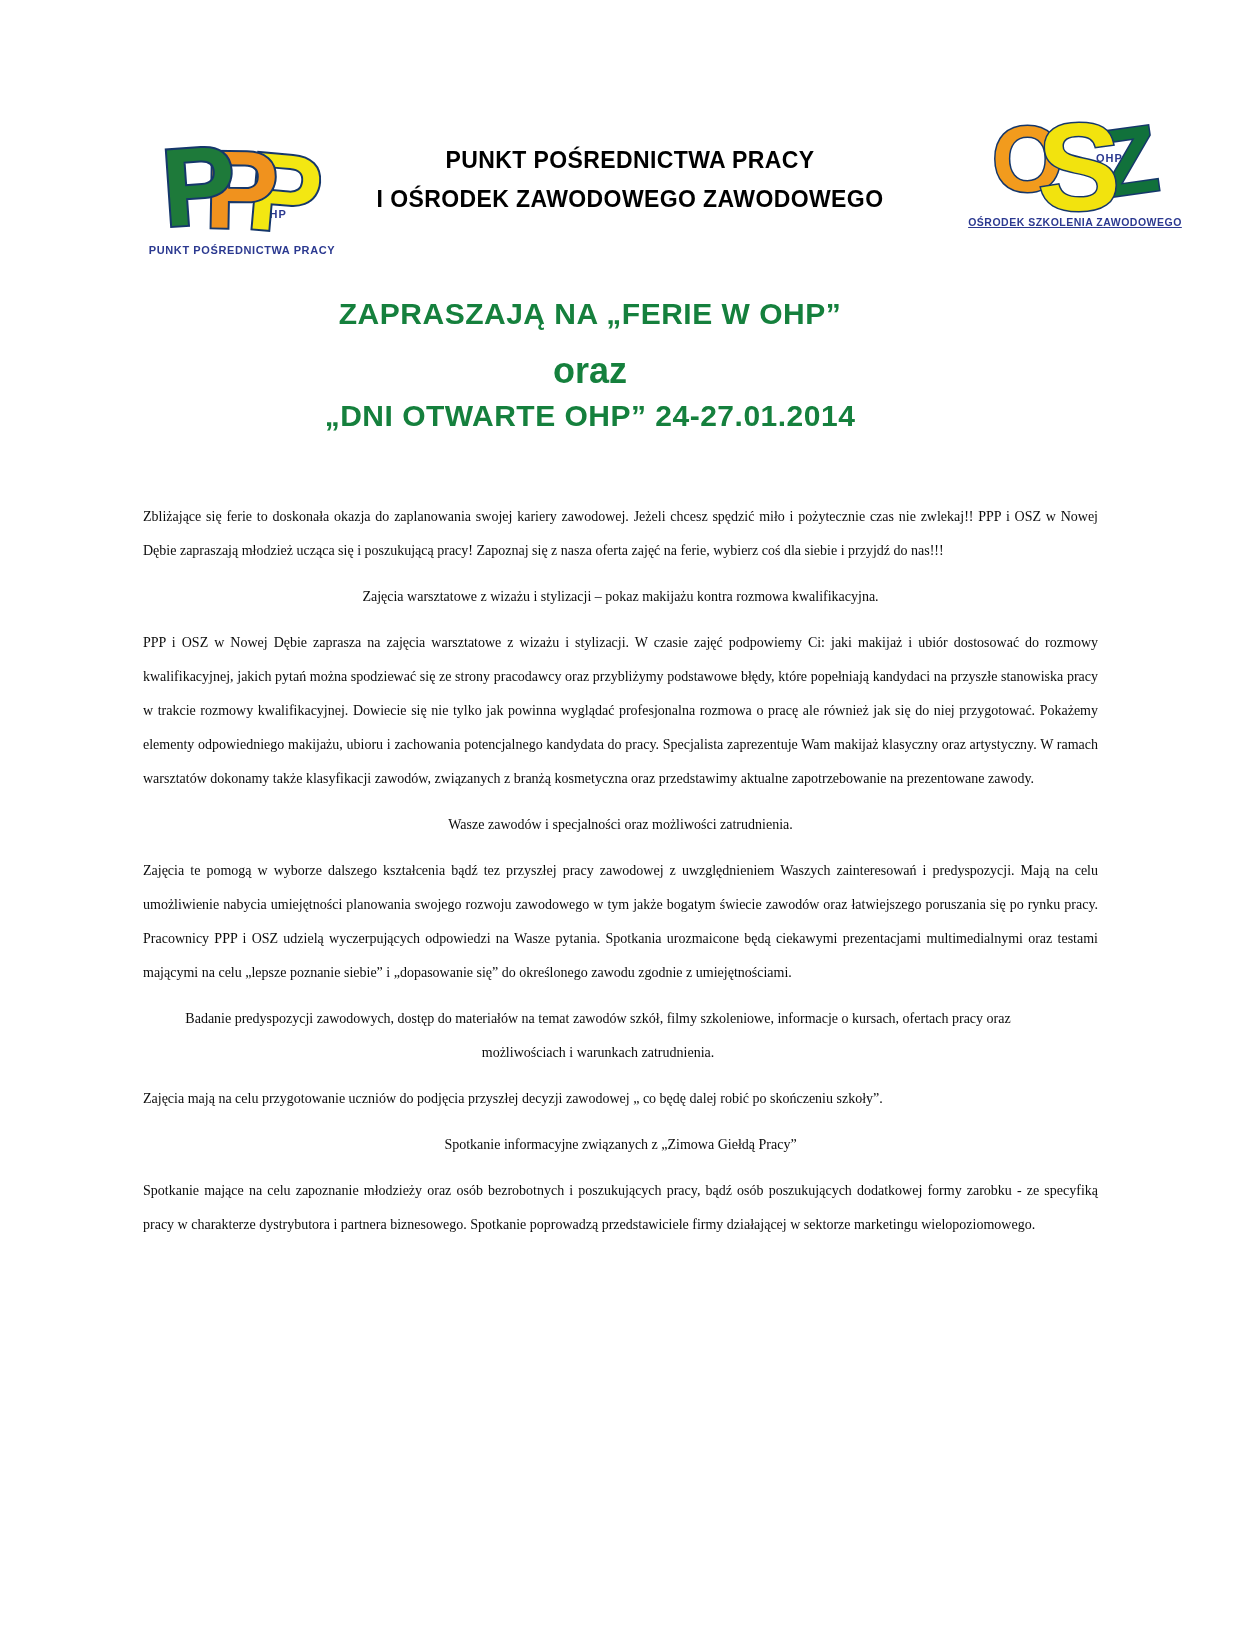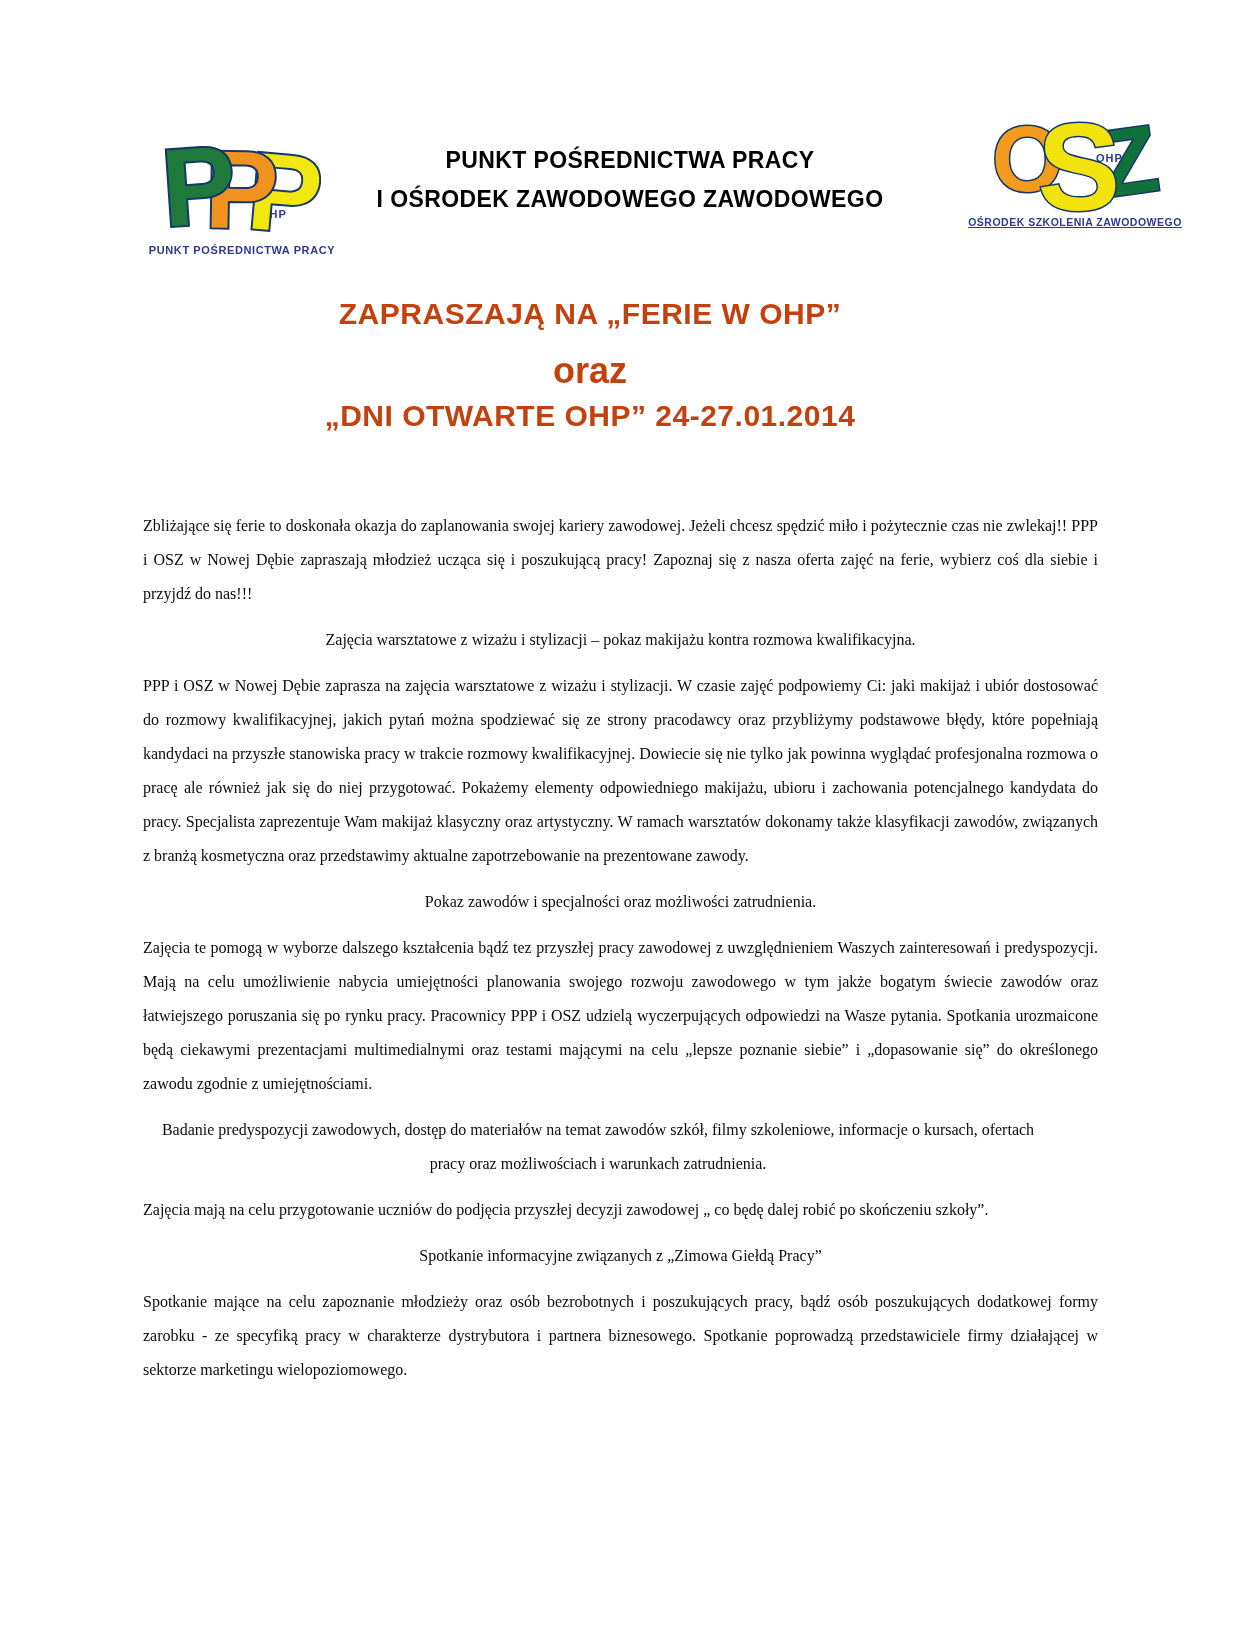--- a/index.html
+++ b/index.html
@@ -33,29 +33,29 @@
   }
   .osz-letters .l0{font-size:92px;transform:translateY(-6px);position:relative;z-index:2;}
   .osz-letters .l1{font-size:124px;margin-left:-26px;transform:translateY(2px);position:relative;z-index:3;}
   .osz-letters .l2{font-size:95px;margin-left:-20px;transform:rotate(-8deg) translateY(-4px);position:relative;z-index:1;}
   .osz-ohp{position:absolute;left:130px;top:38px;font:bold 11px "Liberation Sans",sans-serif;letter-spacing:1px;z-index:4;}
   .osz-caption{position:absolute;left:0;top:102px;width:100%;
     font:bold 10.5px "Liberation Sans",sans-serif;letter-spacing:0.5px;white-space:nowrap;}
 
   
   .title-block{position:absolute;left:0;top:297px;width:1180px;text-align:center;
-    font-family:"Liberation Sans",sans-serif;font-weight:bold;color:#c2410c;}
+    font-family:"Liberation Sans",sans-serif;font-weight:bold;color:#15803d;}
   .t-big{font-size:30px;line-height:34px;letter-spacing:0.5px;}
   .t-mid{font-size:36px;line-height:34px;margin-top:23px;}
   .t-big2{margin-top:11px;}
 
   
   .main{position:absolute;left:143px;top:500px;width:955px;
     font-size:21px;line-height:34px;text-align:justify;}
-  .main p,.main h2{margin:9px 0 12px 0;padding:0;font-size:16px;line-height:34px;}
+  .main p,.main h2{margin:0 0 12px 0;padding:0;font-size:14px;line-height:34px;}
   .main h2{font-weight:normal;text-align:center;}
   .main h2.narrow{max-width:910px;}
 </style>
 </head>
 <body>
 
 <div class="ppp-logo">
   <div class="ppp-letters">
     <span class="lt l0" style="color: rgb(30, 122, 58);">P</span><span class="lt l1" style="color: rgb(240, 146, 30);">P</span><span class="lt l2" style="color: rgb(243, 231, 18);">P</span>
   </div>
@@ -79,19 +79,19 @@
 <div class="title-block">
   <div class="t-big">ZAPRASZAJĄ NA „FERIE W OHP”</div>
   <div class="t-mid">oraz</div>
   <div class="t-big t-big2">„DNI OTWARTE OHP” 24-27.01.2014</div>
 </div>
 
 <div class="main">
   <p>Zbliżające się ferie to doskonała okazja do zaplanowania swojej kariery zawodowej. Jeżeli chcesz spędzić miło i pożytecznie czas nie zwlekaj!! PPP i OSZ w Nowej Dębie zapraszają młodzież ucząca się i poszukującą pracy! Zapoznaj się z nasza oferta zajęć na ferie, wybierz coś dla siebie i przyjdź do nas!!!</p>
   <h2>Zajęcia warsztatowe z wizażu i stylizacji – pokaz makijażu kontra rozmowa kwalifikacyjna.</h2>
   <p>PPP i OSZ w Nowej Dębie zaprasza na zajęcia warsztatowe z wizażu i stylizacji. W czasie zajęć podpowiemy Ci: jaki makijaż i ubiór dostosować do rozmowy kwalifikacyjnej, jakich pytań można spodziewać się ze strony pracodawcy oraz przybliżymy podstawowe błędy, które popełniają kandydaci na przyszłe stanowiska pracy w trakcie rozmowy kwalifikacyjnej. Dowiecie się nie tylko jak powinna wyglądać profesjonalna rozmowa o pracę ale również jak się do niej przygotować. Pokażemy elementy odpowiedniego makijażu, ubioru i zachowania potencjalnego kandydata do pracy. Specjalista zaprezentuje Wam makijaż klasyczny oraz artystyczny. W ramach warsztatów dokonamy także klasyfikacji zawodów, związanych z branżą kosmetyczna oraz przedstawimy aktualne zapotrzebowanie na prezentowane zawody.</p>
-  <h2>Pokaz zawodów i specjalności oraz możliwości zatrudnienia.</h2>
+  <h2>Wasze zawodów i specjalności oraz możliwości zatrudnienia.</h2>
   <p>Zajęcia te pomogą w wyborze dalszego kształcenia bądź tez przyszłej pracy zawodowej z uwzględnieniem Waszych zainteresowań i predyspozycji. Mają na celu umożliwienie nabycia umiejętności planowania swojego rozwoju zawodowego w tym jakże bogatym świecie zawodów oraz łatwiejszego poruszania się po rynku pracy. Pracownicy PPP i OSZ udzielą wyczerpujących odpowiedzi na Wasze pytania. Spotkania urozmaicone będą ciekawymi prezentacjami multimedialnymi oraz testami mającymi na celu „lepsze poznanie siebie” i „dopasowanie się” do określonego zawodu zgodnie z umiejętnościami.</p>
   <h2 class="narrow">Badanie predyspozycji zawodowych, dostęp do materiałów na temat zawodów szkół, filmy szkoleniowe, informacje o kursach, ofertach pracy oraz możliwościach i warunkach zatrudnienia.</h2>
   <p>Zajęcia mają na celu przygotowanie uczniów do podjęcia przyszłej decyzji zawodowej „ co będę dalej robić po skończeniu szkoły”.</p>
   <h2>Spotkanie informacyjne związanych z „Zimowa Giełdą Pracy”</h2>
   <p>Spotkanie mające na celu zapoznanie młodzieży oraz osób bezrobotnych i poszukujących pracy, bądź osób poszukujących dodatkowej formy zarobku - ze specyfiką pracy w charakterze dystrybutora i partnera biznesowego. Spotkanie poprowadzą przedstawiciele firmy działającej w sektorze marketingu wielopoziomowego.</p>
 </div>
 
 </body></html>

